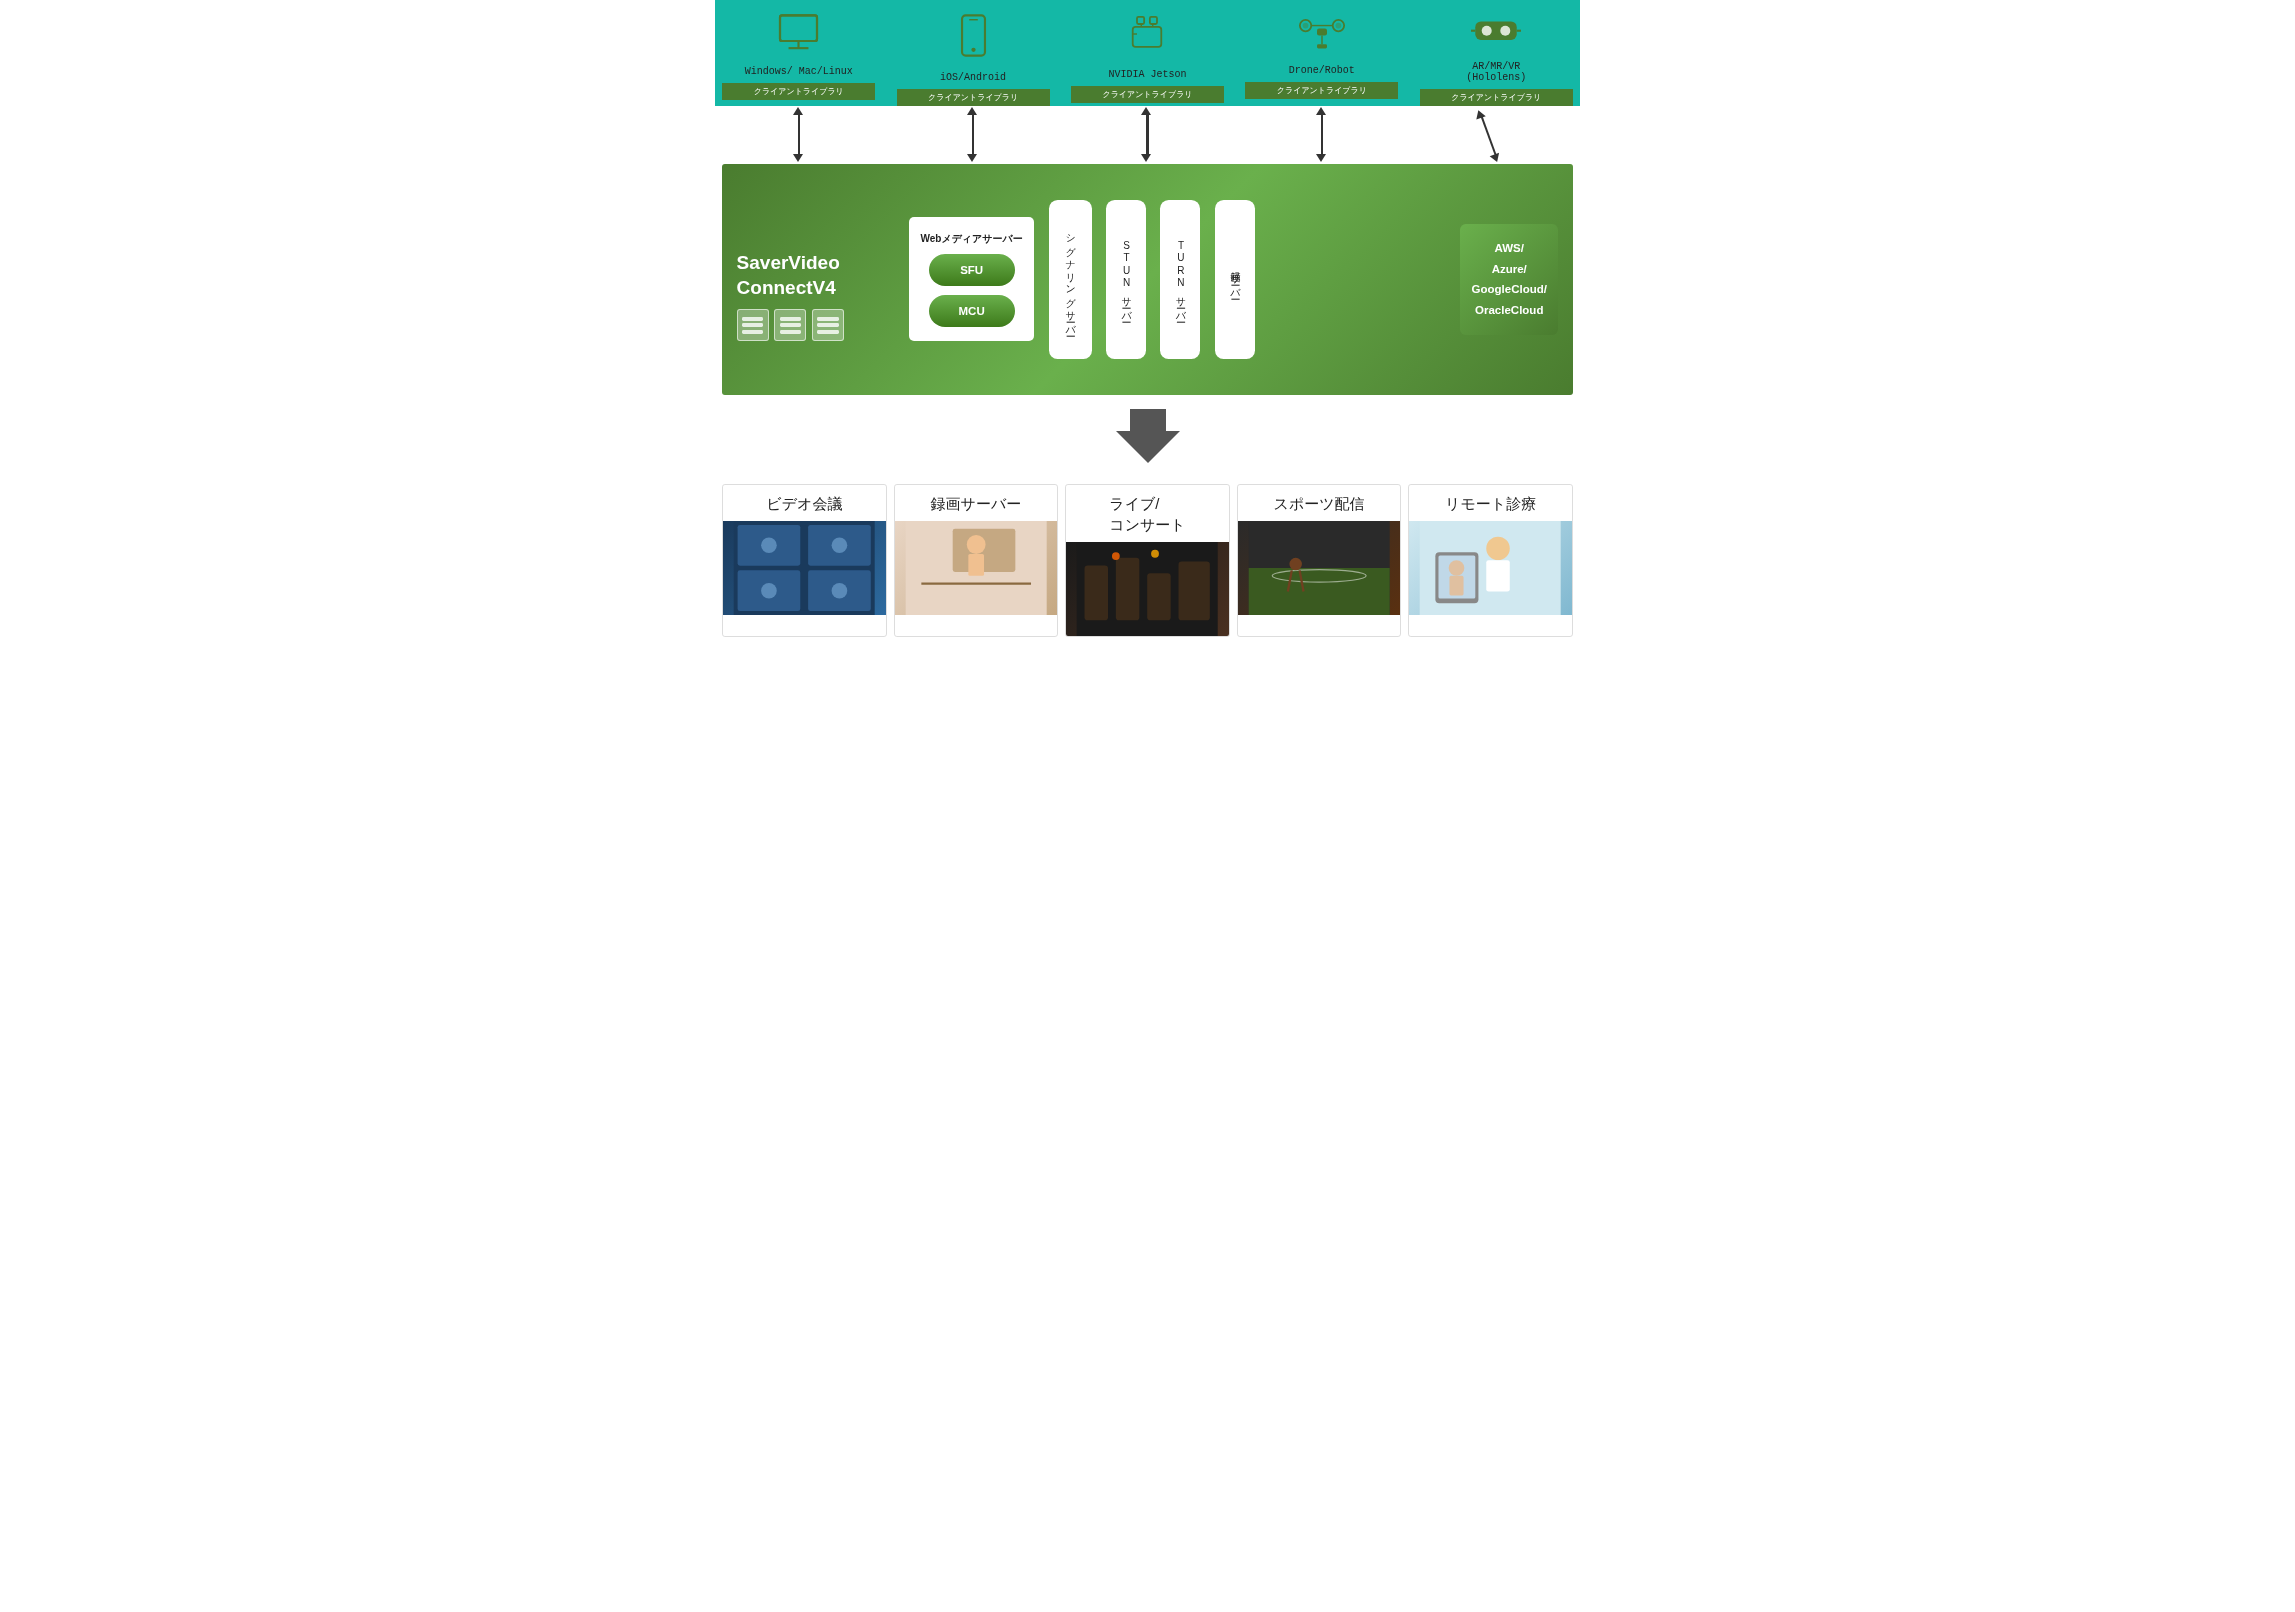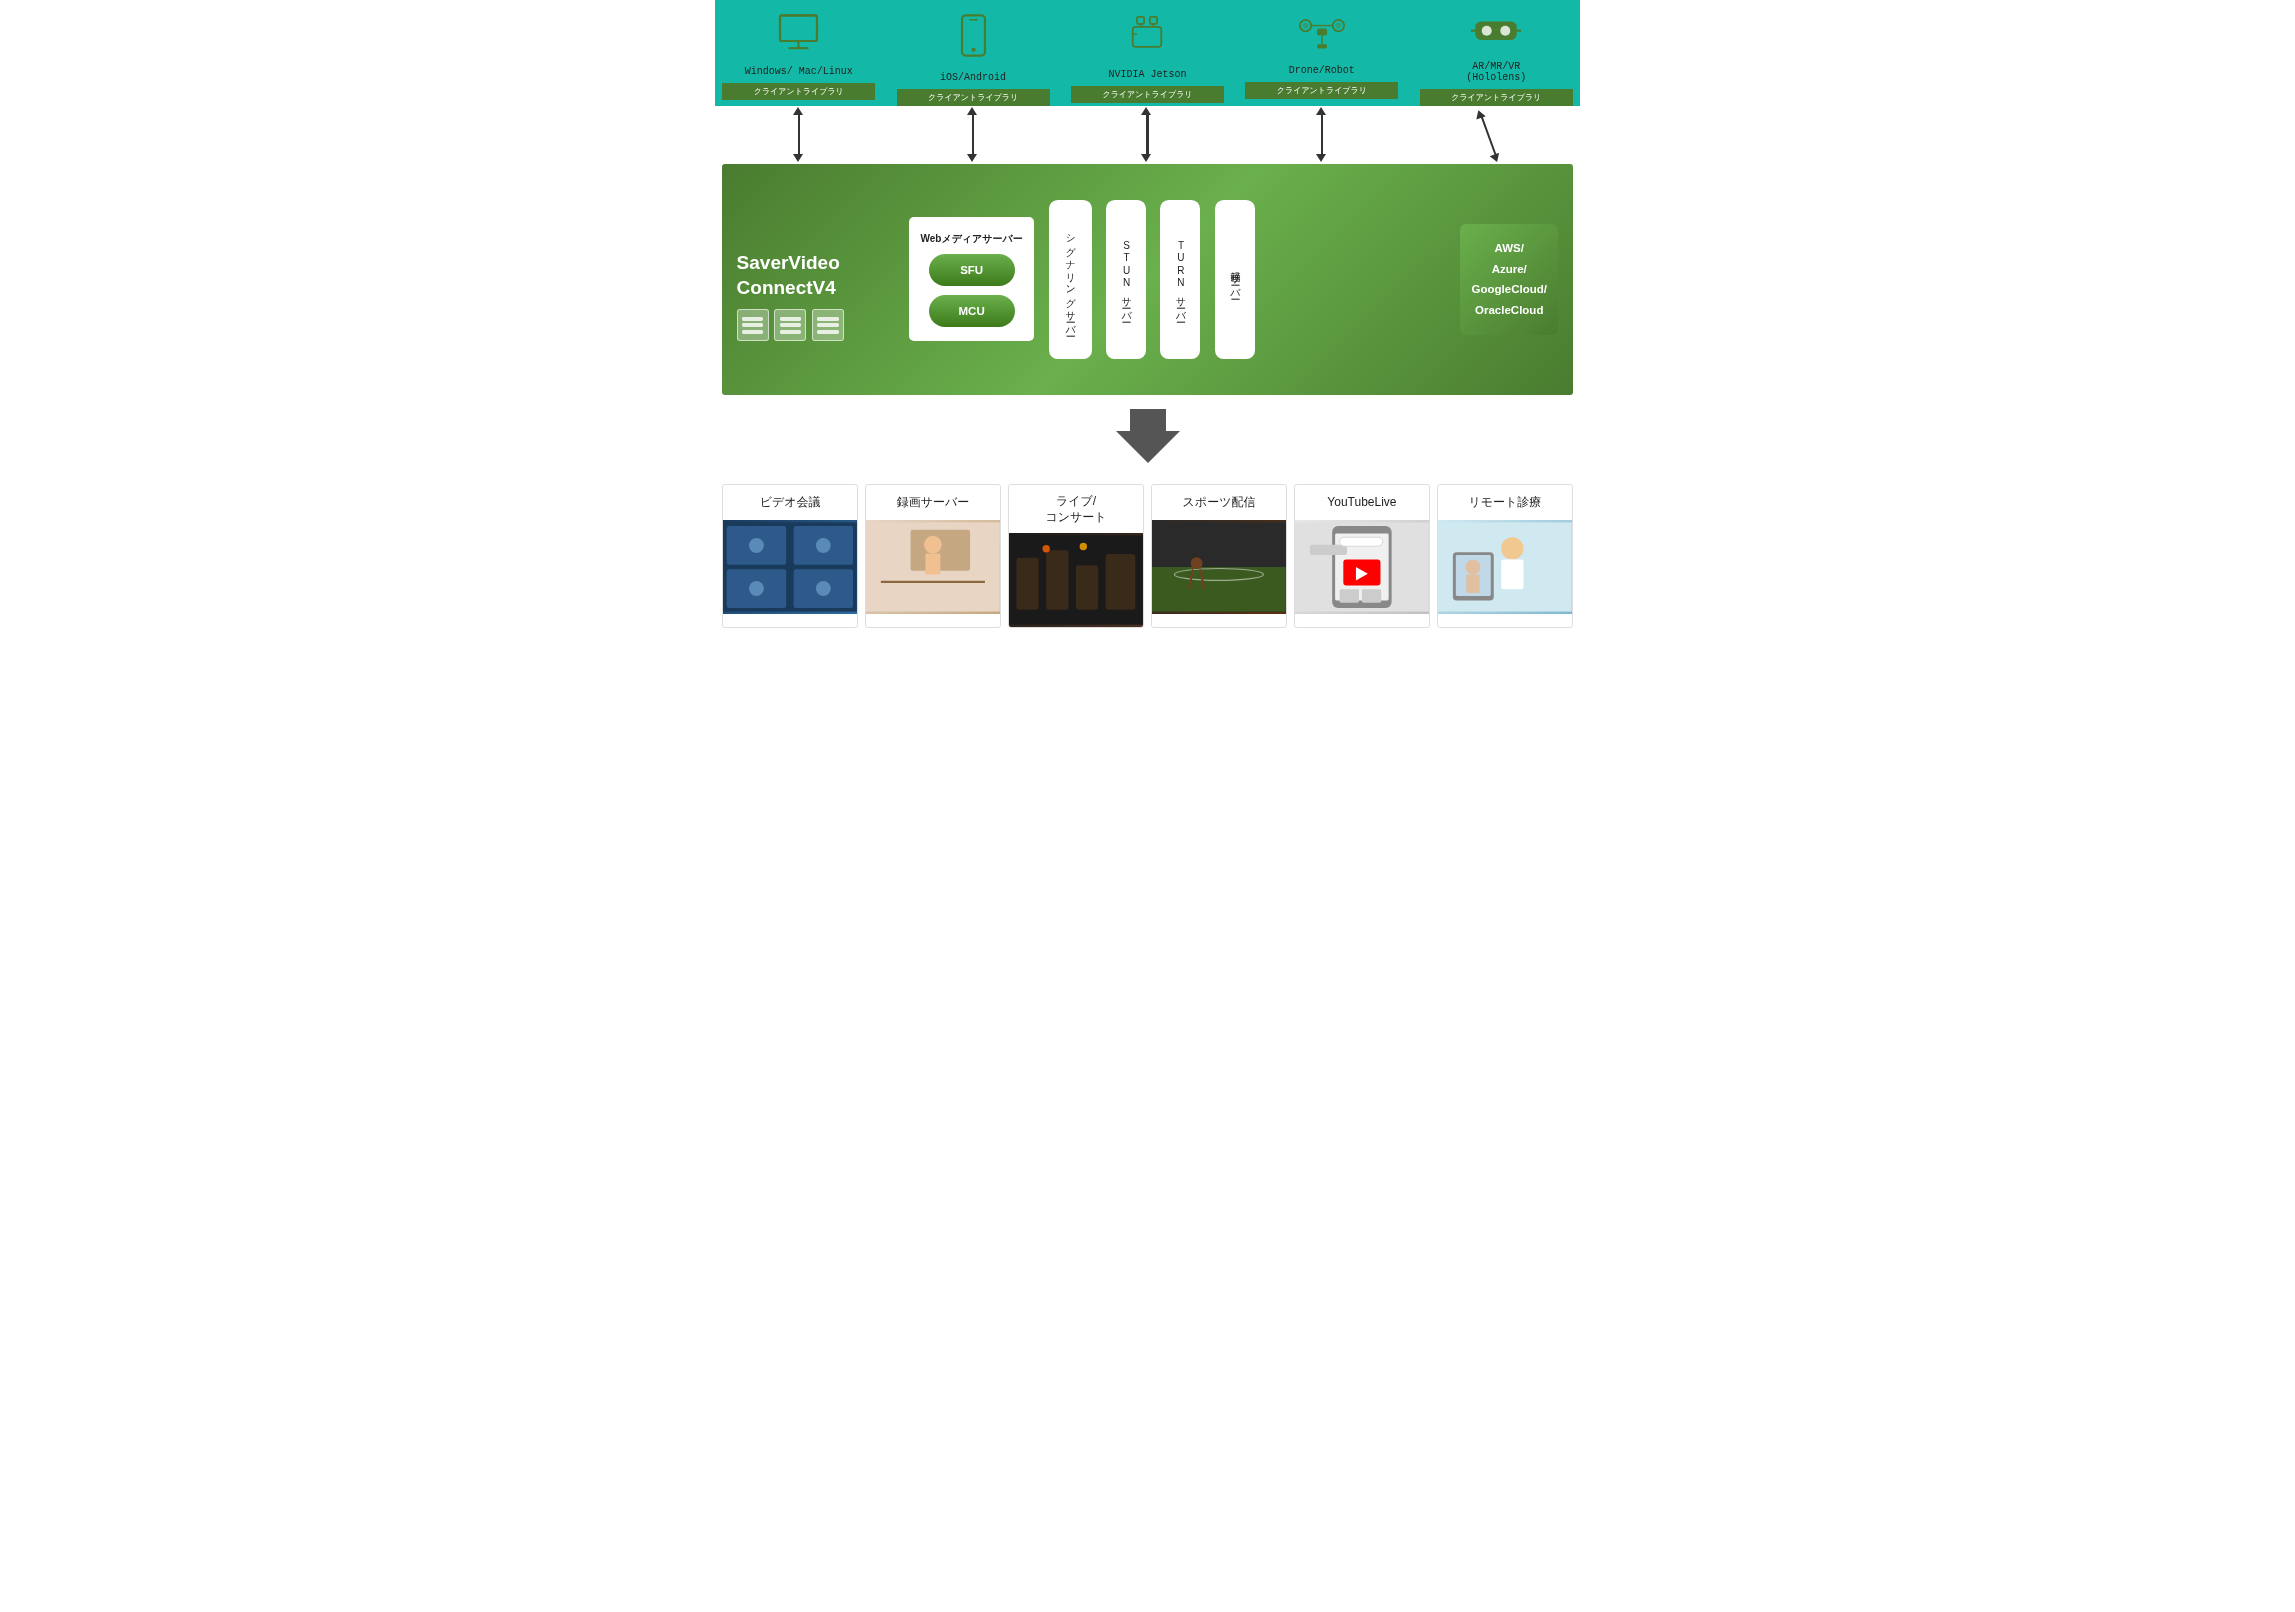--- a/index.html
+++ b/index.html
@@ -209,23 +209,22 @@
     }
     .use-case-card {
       flex: 1;
       display: flex;
       flex-direction: column;
       border: 0.7px solid #ddd;
       border-radius: 2.9px;
       overflow: hidden;
     }
     .use-case-title {
-      font-size: 12px;
+      font-size: 15px;
       color: #222;
-      text-align: center;
       padding: 7.2px 2.9px;
       font-weight: 500;
       line-height: 1.4;
       min-height: 35px;
       display: flex;
       align-items: center;
       justify-content: center;
     }
 
     
@@ -511,41 +510,20 @@
         <rect width="180" height="120" fill="#2a2a2a"></rect>
         <rect x="0" y="60" width="180" height="60" fill="#3a5a20"></rect>
         <ellipse cx="90" cy="70" rx="60" ry="8" stroke="white" stroke-width="1.5" fill="none" opacity="0.5"></ellipse>
         <circle cx="60" cy="55" r="8" fill="#704020"></circle>
         <line x1="55" y1="63" x2="50" y2="90" stroke="#704020" stroke-width="3"></line>
         <line x1="65" y1="63" x2="70" y2="90" stroke="#704020" stroke-width="3"></line>
       </svg>
     </div>
   </div>
 
-  <div class="use-case-card">
-    <div class="use-case-title">YouTubeLive</div>
-    <div class="img-placeholder img-youtube">
-      <svg width="100%" height="100%" viewBox="0 0 180 120" xmlns="http://www.w3.org/2000/svg">
-        <rect width="180" height="120" fill="#e0e0e0"></rect>
-
-        <rect x="50" y="5" width="80" height="110" rx="8" fill="#888"></rect>
-        <rect x="54" y="15" width="72" height="90" rx="2" fill="#f0f0f0"></rect>
-
-        <rect x="20" y="30" width="50" height="14" rx="3" fill="#ccc"></rect>
-
-        <rect x="60" y="20" width="58" height="12" rx="6" fill="#fff" stroke="#ccc" stroke-width="1"></rect>
-
-        <rect x="65" y="50" width="50" height="35" rx="4" fill="#ff0000"></rect>
-        <polygon points="82,60 82,78 98,69" fill="white"></polygon>
-
-        <rect x="60" y="90" width="26" height="18" rx="2" fill="#ccc"></rect>
-        <rect x="90" y="90" width="26" height="18" rx="2" fill="#ccc"></rect>
-      </svg>
-    </div>
-  </div>
 
   <div class="use-case-card">
     <div class="use-case-title">リモート診療</div>
     <div class="img-placeholder img-remote">
       <svg width="100%" height="100%" viewBox="0 0 180 120" xmlns="http://www.w3.org/2000/svg">
         <rect width="180" height="120" fill="#d0e8f0"></rect>
 
         <circle cx="100" cy="35" r="15" fill="#f0c890"></circle>
         <rect x="85" y="50" width="30" height="40" rx="3" fill="white"></rect>
 

